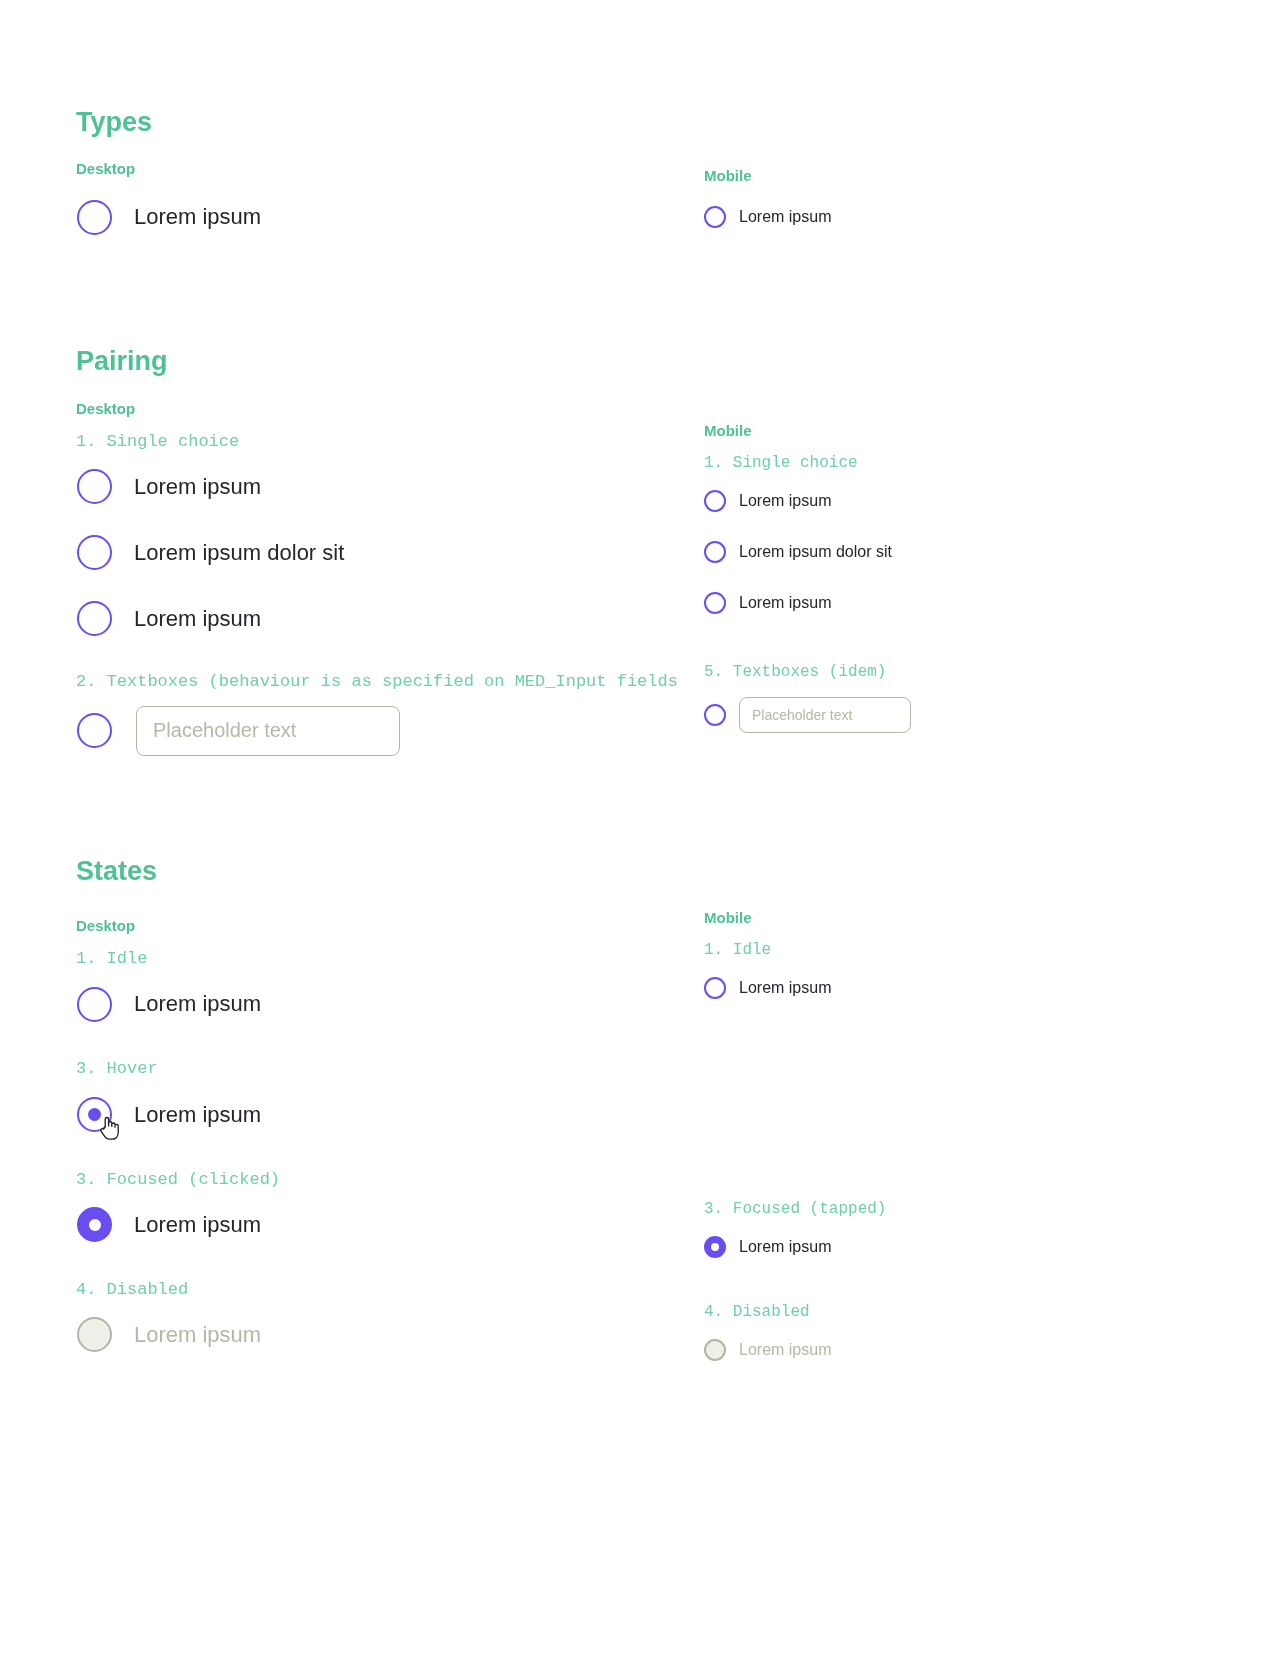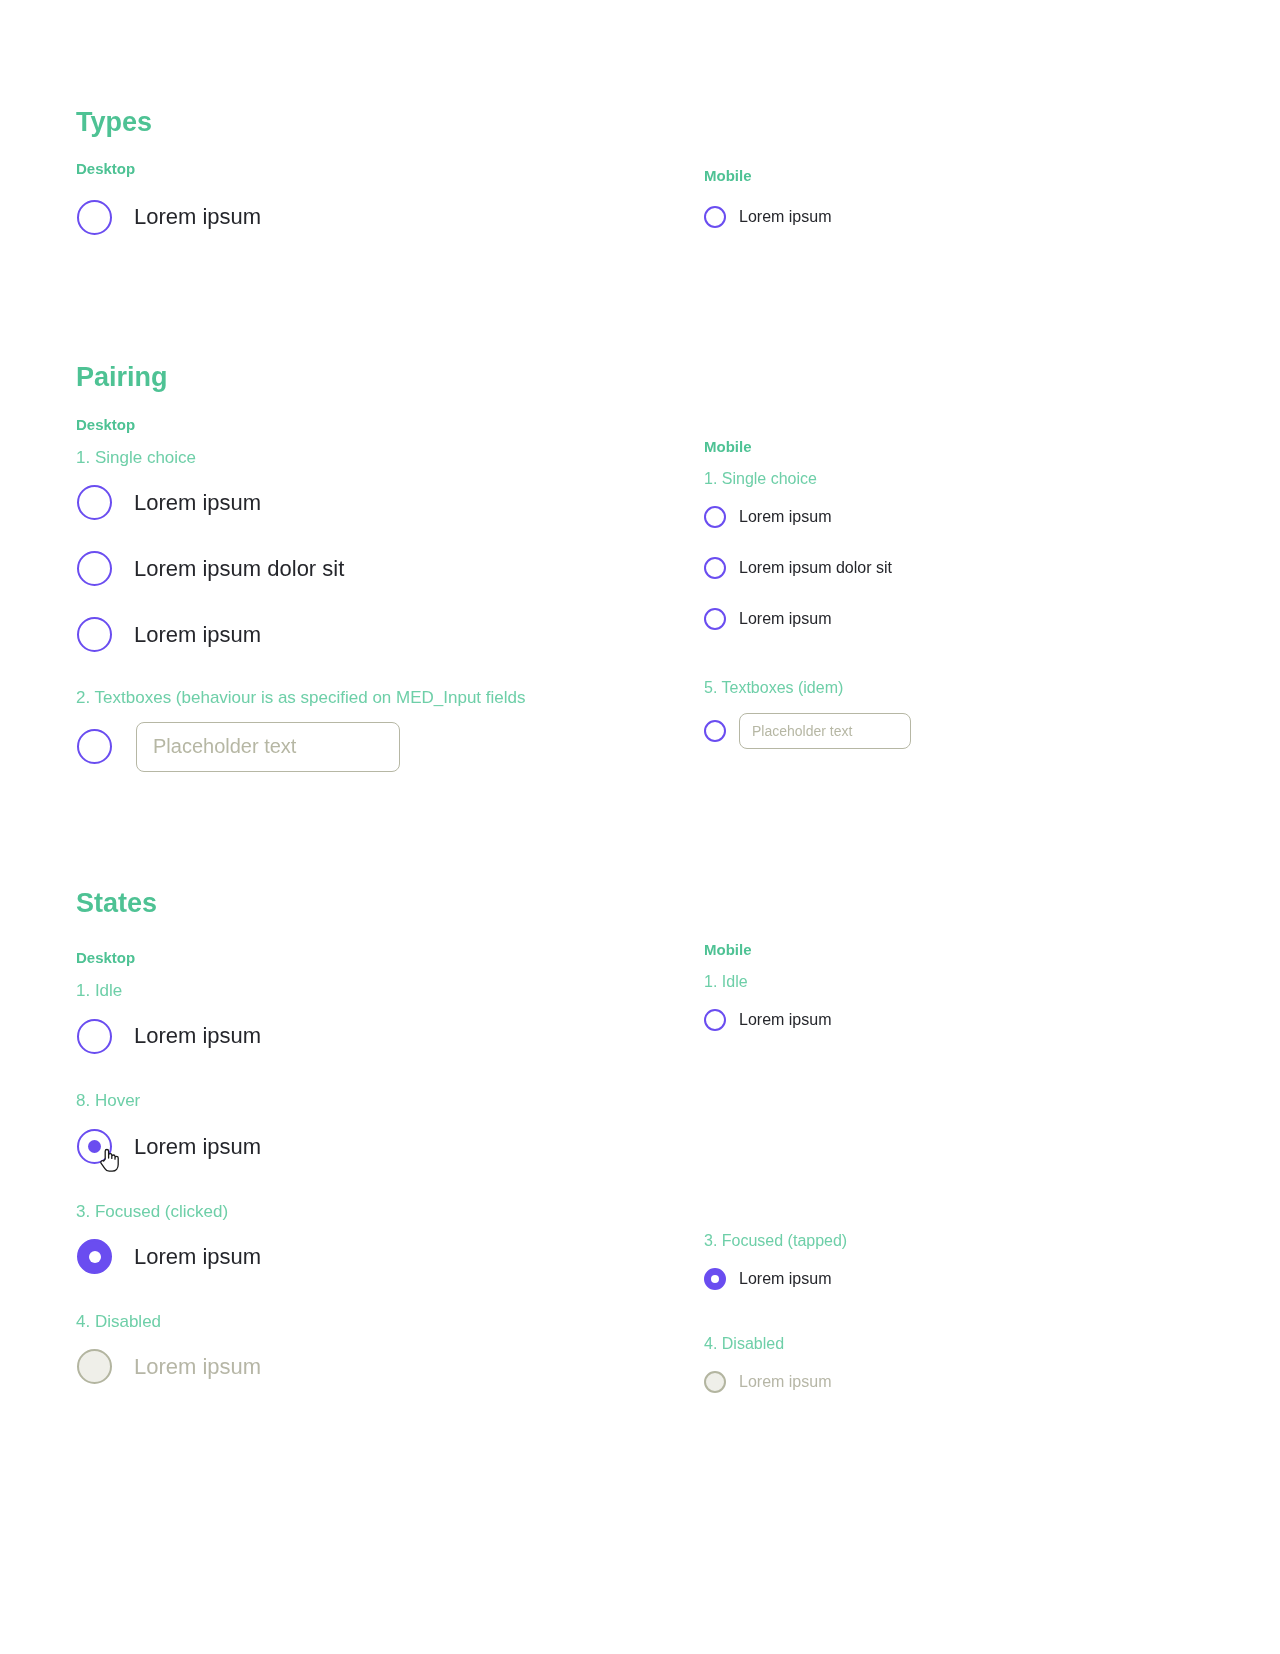--- a/index.html
+++ b/index.html
@@ -21,21 +21,21 @@
     font-family: "Liberation Sans", sans-serif;
     font-size: 58px;
     font-weight: 300;
     color: #5ecba1;
     letter-spacing: 0.5px;
     margin: 0 0 0 0;
     line-height: 1.25;
   }
 
   
-  .section { margin-top: 44px; }
+  .section { margin-top: 28px; }
   .section-title {
     font-family: "Liberation Sans", sans-serif;
     font-size: 27px;
     font-weight: bold;
     color: #4ec294;
     margin: 0 0 22px 0;
     line-height: 1.2;
   }
   .cols {
     display: flex;
@@ -45,21 +45,21 @@
   .col-mobile  { width: 500px; flex: 0 0 500px; }
 
   .platform-label {
     font-family: "Liberation Sans", sans-serif;
     font-size: 15px;
     font-weight: bold;
     color: #4ec294;
     margin: 0 0 14px 0;
   }
   .group-label {
-    font-family: Liberation Sans, sans-serif;
+    font-family: Liberation Mono, monospace;
     font-size: 17px;
     font-weight: normal;
     color: #6ecfa8;
     margin: 0 0 8px 0;
     line-height: 1.3;
     white-space: nowrap;
   }
   .group-label.mobile { font-size: 16px; }
 
   
@@ -277,21 +277,21 @@
         <div class="platform-label">Desktop</div>
 
         <div class="group-label">1. Idle</div>
         <div class="radio-row d">
           <span class="radio d"></span>
           <span class="radio-label d">Lorem ipsum</span>
         </div>
 
         <div class="spacer-md" style="height:28px;"></div>
 
-        <div class="group-label">8. Hover</div>
+        <div class="group-label">3. Hover</div>
         <div class="radio-row d">
           <span class="radio d hover"></span>
           <span class="radio-label d">Lorem ipsum</span>
           <svg class="cursor" viewBox="0 0 22 26" xmlns="http://www.w3.org/2000/svg">
             <path d="M7.2 12.0 V4.2 a1.7 1.7 0 0 1 3.4 0 V11.0 V8.2 a1.6 1.6 0 0 1 3.2 0 V11.4 V9.6 a1.6 1.6 0 0 1 3.2 0 V12.2 V11.0 a1.6 1.6 0 0 1 3.2 0 V17.6 c0 3.6 -2.2 6.6 -6.0 6.6 h-3.0 c-2.0 0 -3.3 -1.0 -4.3 -2.6 L3.0 16.2 a1.7 1.7 0 0 1 2.6 -2.1 z" fill="#ffffff" stroke="#1a1a1a" stroke-width="1.3" stroke-linejoin="round"></path>
           </svg>
         </div>
 
         <div class="spacer-md" style="height:28px;"></div>
 

